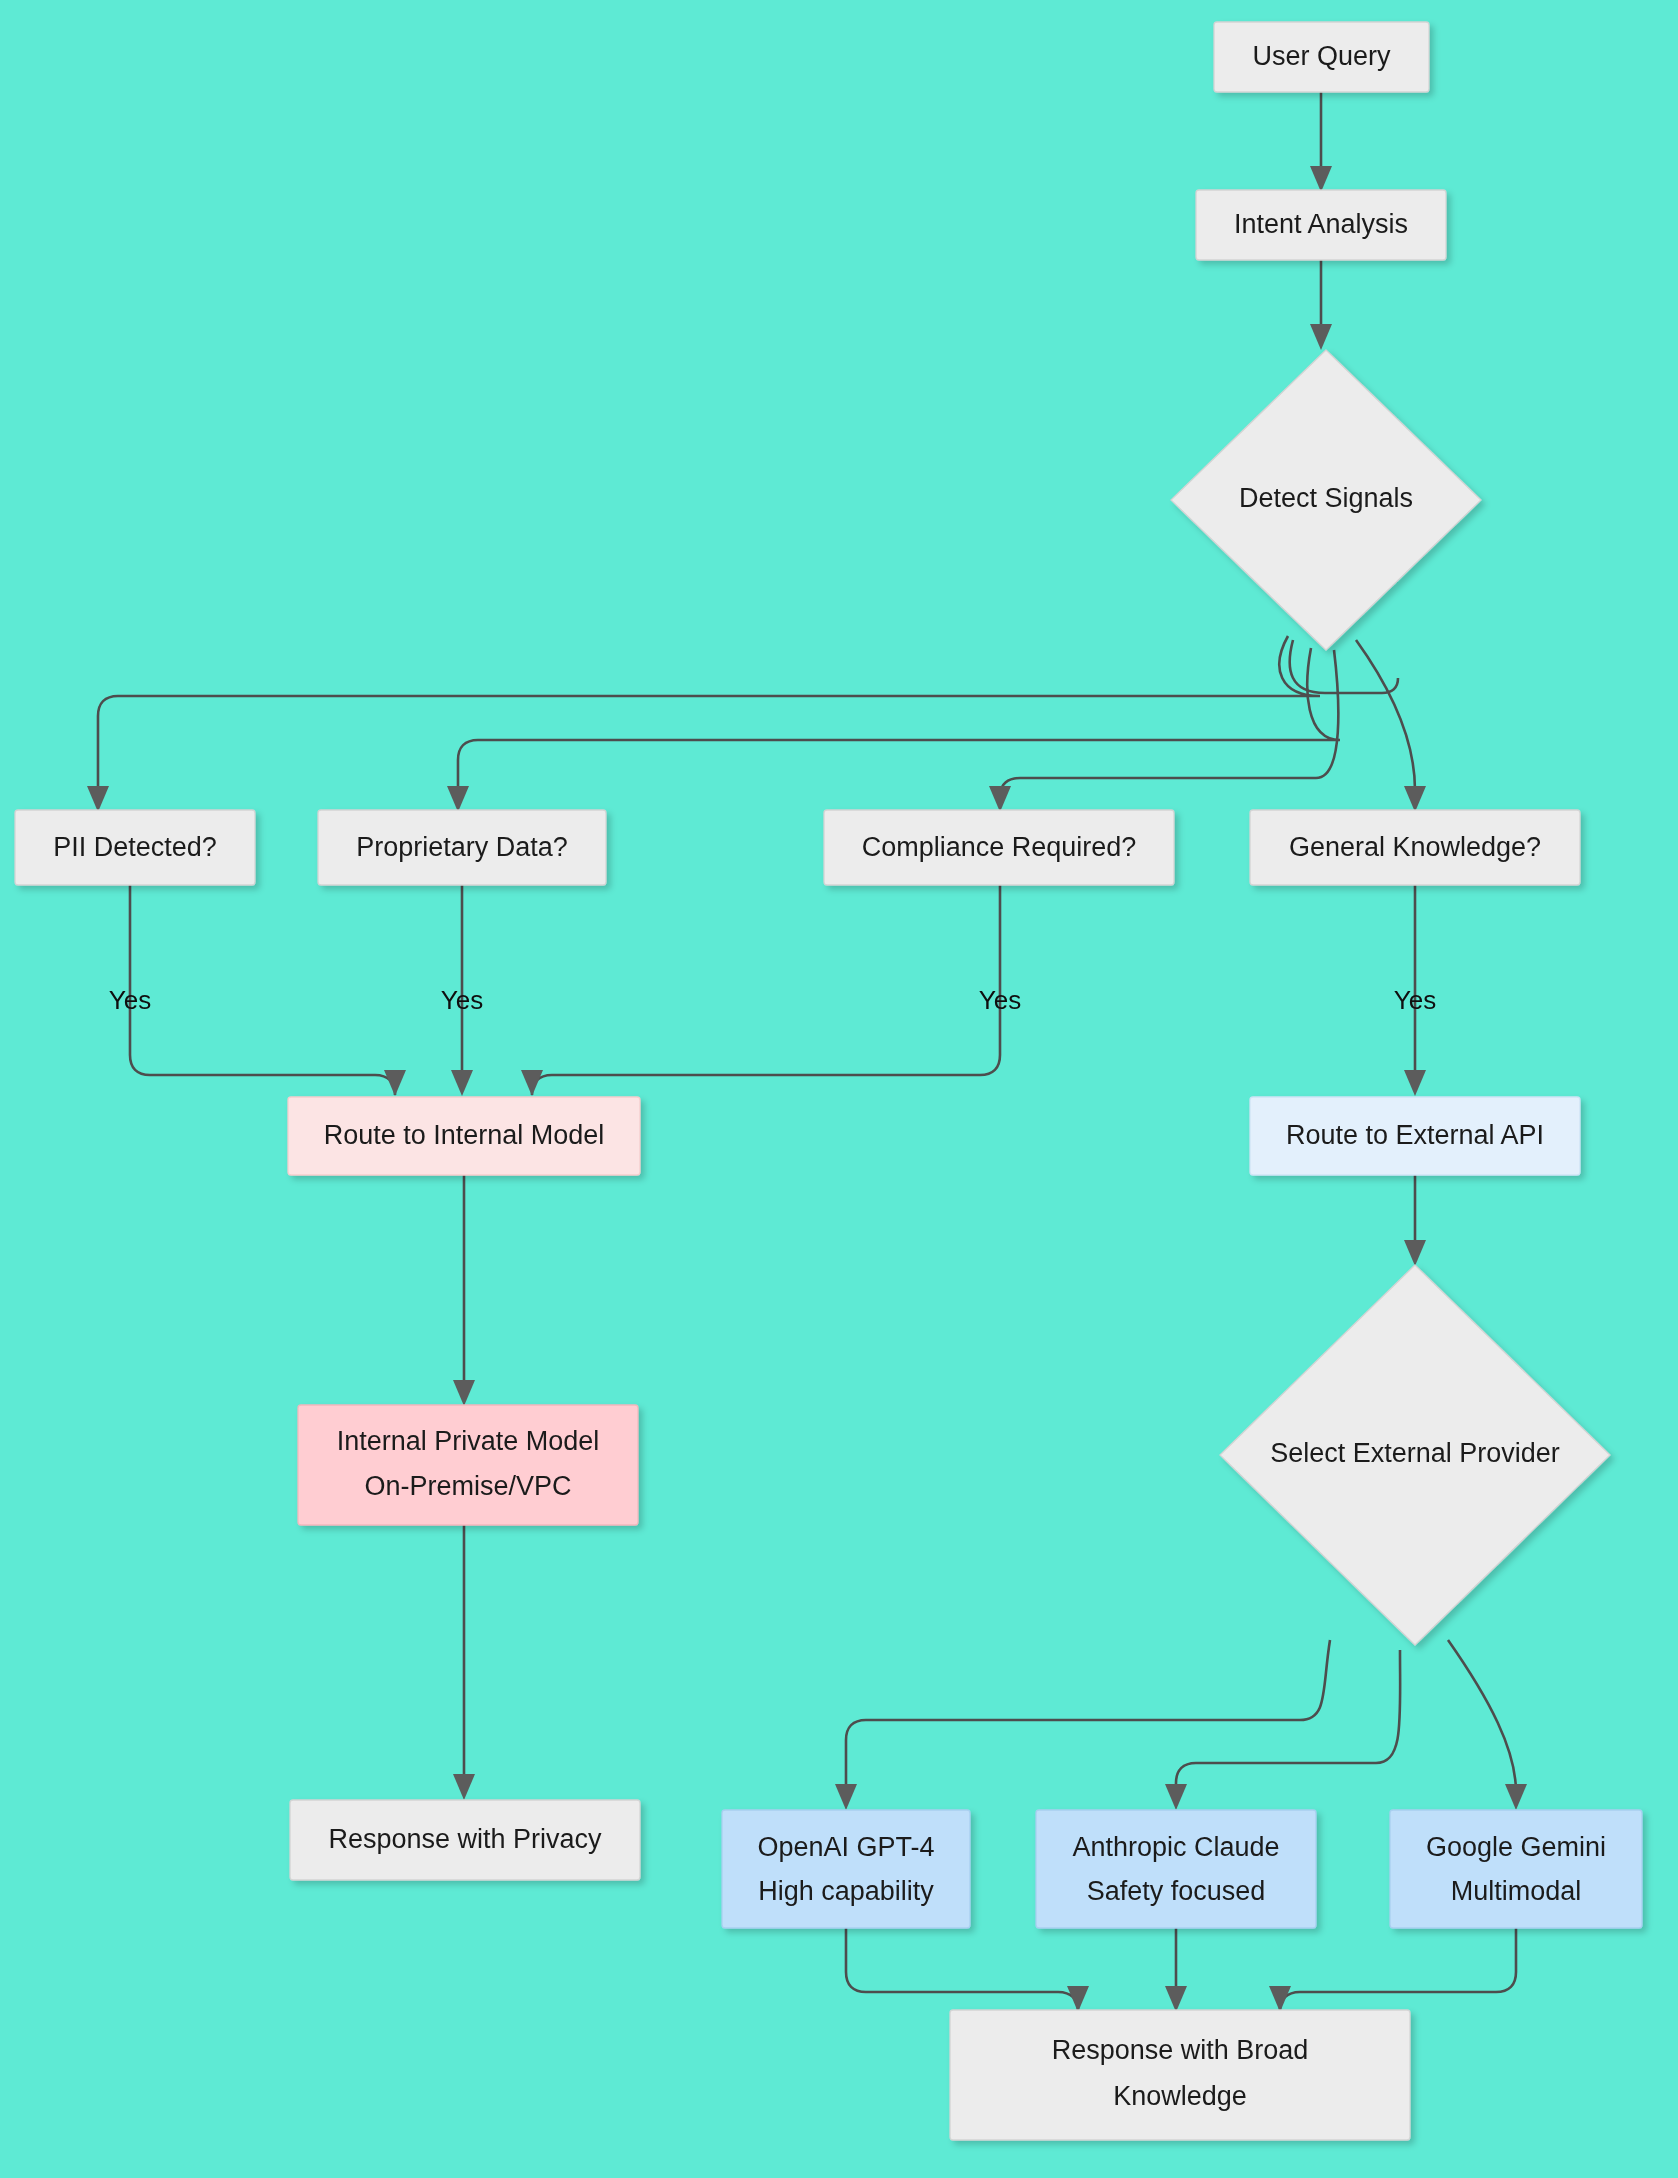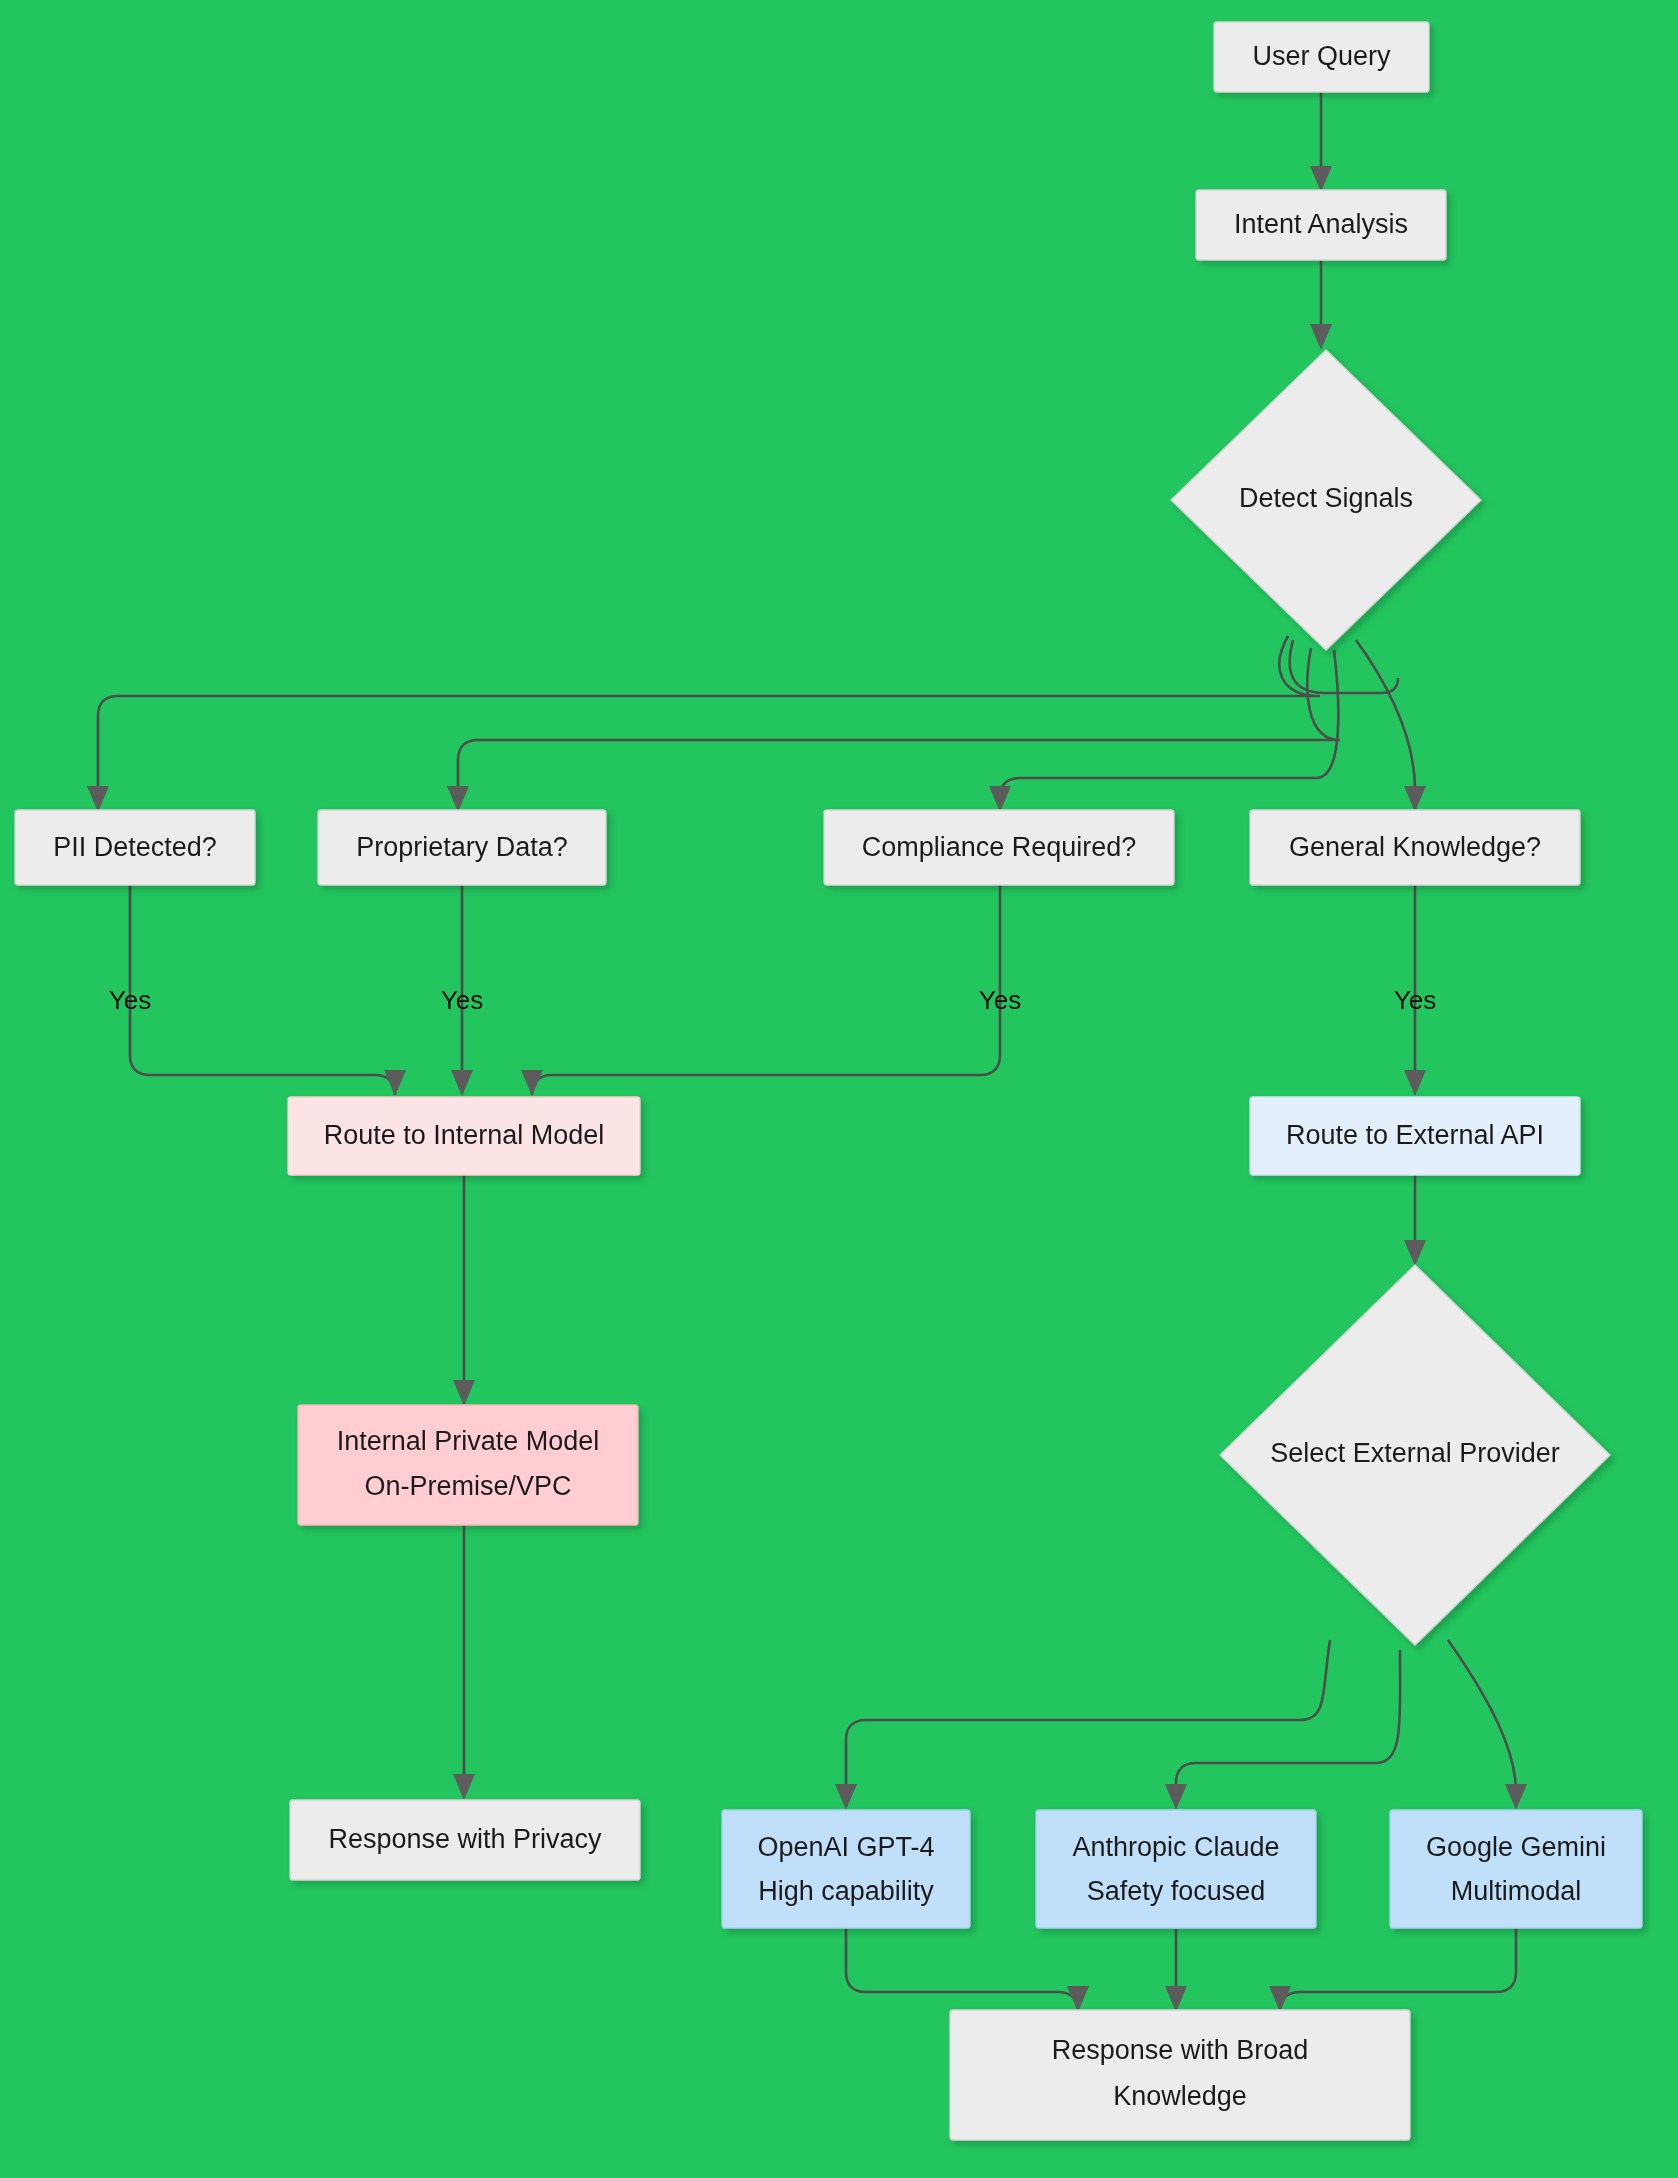--- a/index.html
+++ b/index.html
@@ -10,21 +10,21 @@
   body {
     width: 1678px;
     height: 2178px;
     font-family: "Liberation Sans", sans-serif;
     overflow: hidden;
   }
   #flowchart-root {
     position: relative;
     width: 1678px;
     height: 2178px;
-    background: #22c55e;
+    background: #5eead4;
   }
   svg.flow-canvas {
     display: block;
     width: 1678px;
     height: 2178px;
   }
   .node-rect {
     stroke-width: 1.3px;
   }
   .node-label {

